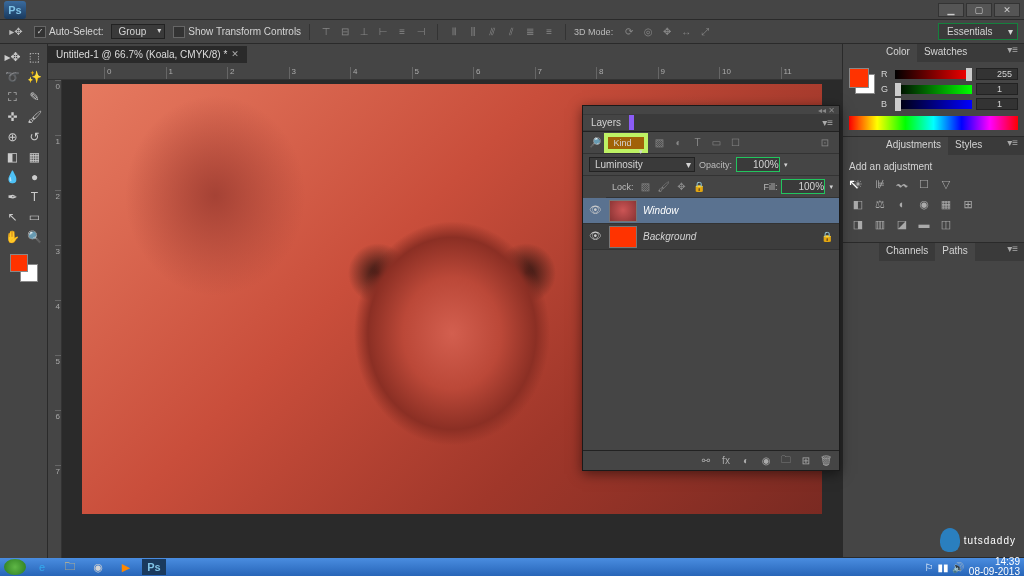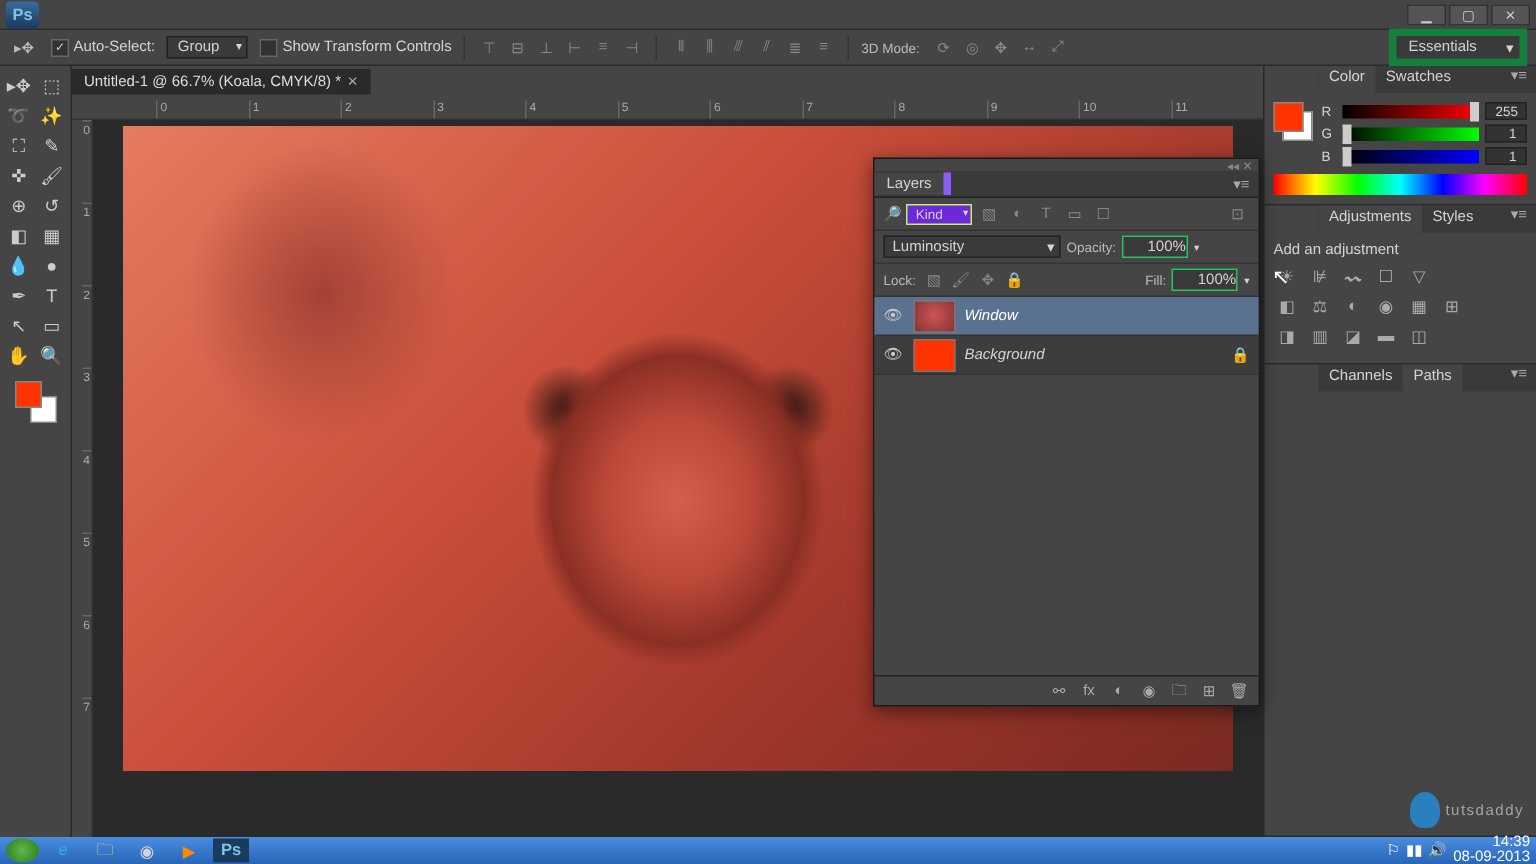--- a/index.html
+++ b/index.html
@@ -16,21 +16,21 @@
 
 .optionsbar { height: 24px; background: #454545; display:flex; align-items:center; padding: 0 6px; gap:8px; border-bottom: 1px solid #2a2a2a; }
 .opt-icon { width:20px; height:18px; display:flex; align-items:center; justify-content:center; color:#bbb; }
 .opt-check { display:flex; align-items:center; gap:3px; }
 .cb { width:12px; height:12px; background:#333; border:1px solid #666; display:flex; align-items:center; justify-content:center; color:#ccc; font-size:8px; }
 .opt-select { background:#3a3a3a; border:1px solid #222; padding:1px 18px 1px 6px; position:relative; }
 .opt-select::after { content:"▾"; position:absolute; right:3px; font-size:8px; }
 .sep { width:1px; height:16px; background:#333; }
 .icon-group { display:flex; gap:3px; }
 .mini-icon { width:16px; height:16px; color:#888; display:flex; align-items:center; justify-content:center; border:1px solid transparent; }
-.workspace-select { margin-left:auto; background:#3a3a3a; border:5px solid #15803d; padding:2px 18px 2px 8px; position:relative; width:92px; }
+.workspace-select { margin-left:auto; background:#3a3a3a; border:1px solid #15803d; padding:2px 18px 2px 8px; position:relative; width:80px; }
 .workspace-select::after { content:"▾"; position:absolute; right:4px; }
 
 
 .main { flex:1; display:flex; min-height:0; }
 .toolbox { width:48px; background:#454545; border-right:1px solid #2a2a2a; display:flex; flex-direction:column; align-items:center; padding-top:4px; gap:2px; }
 .tool-grid { display:grid; grid-template-columns: 20px 20px; gap:2px; }
 .tool { width:20px; height:18px; display:flex; align-items:center; justify-content:center; color:#ccc; font-size:12px; }
 .swatch-main { width:28px; height:28px; margin-top:6px; position:relative; }
 .swatch-fg { width:18px; height:18px; background:#f30; border:1px solid #888; position:absolute; top:0; left:0; z-index:2; }
 .swatch-bg { width:18px; height:18px; background:#fff; border:1px solid #888; position:absolute; bottom:0; right:0; }
@@ -56,29 +56,29 @@
   position:relative; }
 
 
 .panel { position:absolute; background:#454545; border:1px solid #1a1a1a; box-shadow:0 3px 12px rgba(0,0,0,.5); }
 .layers-panel { left:582px; top:105px; width:258px; }
 .panel-tabbar { height:18px; background:#3a3a3a; border-bottom:1px solid #222; display:flex; align-items:center; }
 .ptab { padding:2px 8px; background:#454545; border-right:5px solid #8b5cf6; font-size:10px; }
 .pmenu { margin-left:auto; padding:0 6px; color:#aaa; }
 .filter-row { height:22px; display:flex; align-items:center; padding:0 6px; gap:3px; border-bottom:1px solid #333; }
 .search-ico { color:#aaa; }
-.filter-sel { background:#6d28d9; border:1px solid #bef264; padding:1px 18px 1px 5px; position:relative; width:44px; font-size:9px; }
+.filter-sel { background:#a16207; border:4px solid #bef264; padding:1px 18px 1px 5px; position:relative; width:44px; font-size:9px; }
 .filter-sel::after { content:"▾"; position:absolute; right:2px; font-size:7px; }
 .fi { width:16px; height:16px; color:#888; display:flex; align-items:center; justify-content:center; font-size:10px; }
 .blend-row { height:22px; display:flex; align-items:center; padding:0 6px; gap:4px; border-bottom:1px solid #333; }
-.blend-sel { background:#3a3a3a; border:1px solid #222; padding:1px 18px 1px 5px; position:relative; width:118px; }
+.blend-sel { background:#3a3a3a; border:1px solid #222; padding:1px 18px 1px 5px; position:relative; width:106px; }
 .blend-sel::after { content:"▾"; position:absolute; right:3px; }
 .lbl { font-size:9px; color:#bbb; }
 .pct-input { width:44px; background:#3a3a3a; border:1px solid #22c55e; padding:1px 16px; text-align:right; }
-.lock-row { height:22px; display:flex; align-items:center; padding:0 6px; gap:4px; border-bottom:1px solid #333; }
+.lock-row { height:22px; display:flex; align-items:center; padding:0 6px; gap:4px; border-bottom:1px solid #333;margin-left:23px; }
 .lock-icons { display:flex; gap:2px; }
 .layers-list { background:#3d3d3d; }
 .layer-row { height:26px; display:flex; align-items:center; gap:6px; padding:0 6px; border-bottom:1px solid #333; }
 .layer-row.sel { background:#5a7290; color:#fff; }
 .eye { width:14px; height:14px; color:#ccc; }
 .thumb { width:28px; height:22px; border:1px solid #777; }
 .layer-name { flex:1; font-style:italic; font-size:10px; }
 .lock-ico { width:12px; color:#aaa; }
 .panel-spacer { height:200px; background:#454545; }
 .panel-footer { height:20px; border-top:1px solid #222; display:flex; align-items:center; justify-content:flex-end; gap:6px; padding:0 6px; }
@@ -95,28 +95,28 @@
 .big-sw { width:26px; height:26px; position:relative; }
 .big-sw-fg { width:20px; height:20px; background:#f30; border:1px solid #888; position:absolute; top:0; left:0; z-index:2; }
 .big-sw-bg { width:20px; height:20px; background:#fff; border:1px solid #888; position:absolute; bottom:0; right:0; }
 .rgb-col { flex:1; display:flex; flex-direction:column; gap:3px; }
 .rgb-row { display:flex; align-items:center; gap:4px; }
 .rgb-lbl { width:10px; font-size:9px; }
 .slider { flex:1; height:9px; background:linear-gradient(to right,#000,#f00); position:relative; }
 .slider.g { background:linear-gradient(to right,#000,#0f0); }
 .slider.b { background:linear-gradient(to right,#000,#00f); }
 .slider-thumb { position:absolute; top:-2px; width:6px; height:13px; background:#ccc; }
-.rgb-val { width:28px; background:#333; border:1px solid #222; text-align:right; padding:0 6px; font-size:9px; }
+.rgb-val { width:28px; background:#333; border:1px solid #222; text-align:right; padding:0 20px; font-size:9px; }
 .spectrum { height:14px; margin-top:6px; background:linear-gradient(to right, red,yellow,lime,cyan,blue,magenta,red); }
 .adj-panel { padding:6px; }
 .adj-title { font-size:10px; margin-bottom:4px; }
 .adj-row { display:flex; gap:4px; margin-bottom:4px; }
 .adj-ico { width:18px; height:16px; color:#aaa; display:flex; align-items:center; justify-content:center; font-size:11px; }
 .paths-panel { padding:4px; min-height:200px; }
-.twatermark { position:absolute; right:8px; bottom:24px; color:#a3a3a3; display:flex; align-items:center; gap:4px; font-size:18px; font-weight:300; letter-spacing:1px;padding-left:12px; }
+.twatermark { position:absolute; right:8px; bottom:24px; color:#ffffff; display:flex; align-items:center; gap:4px; font-size:18px; font-weight:300; letter-spacing:1px;padding-left:12px; }
 .twavatar { width:20px; height:24px; background:#2a7fbf; border-radius:50% 50% 40% 40%; }
 
 
 .status { height:18px; background:#454545; border-top:1px solid #222; display:flex; align-items:center; padding:0 56px; gap:10px; font-size:9px; color:#bbb; }
 .bottom-tabs { height:18px; background:#454545; border-top:1px solid #333; display:flex; padding-left:56px; }
 .btab { padding:2px 8px; font-size:10px; color:#aaa; border-right:1px solid #333; }
 .btab.act { background:#3a3a3a; }
 
 
 .taskbar { height:18px; background:linear-gradient(#4a8de0,#2765b8); display:flex; align-items:center; padding:0 4px; gap:4px; }

